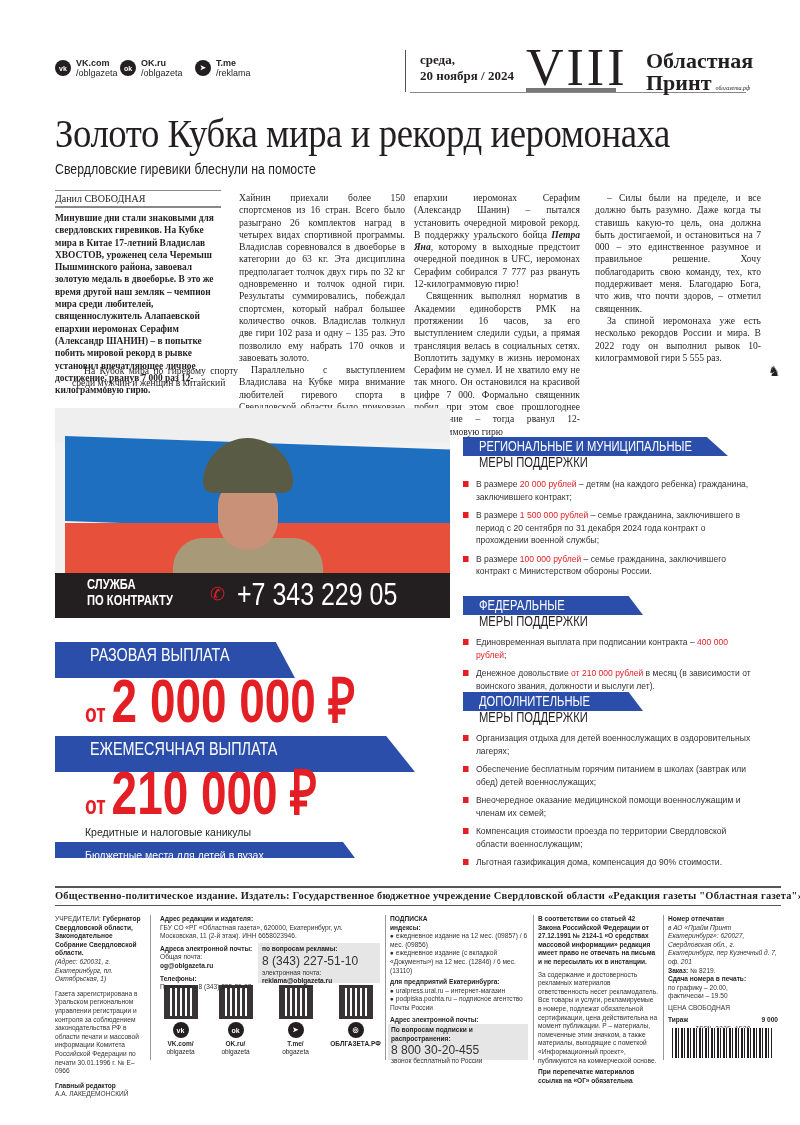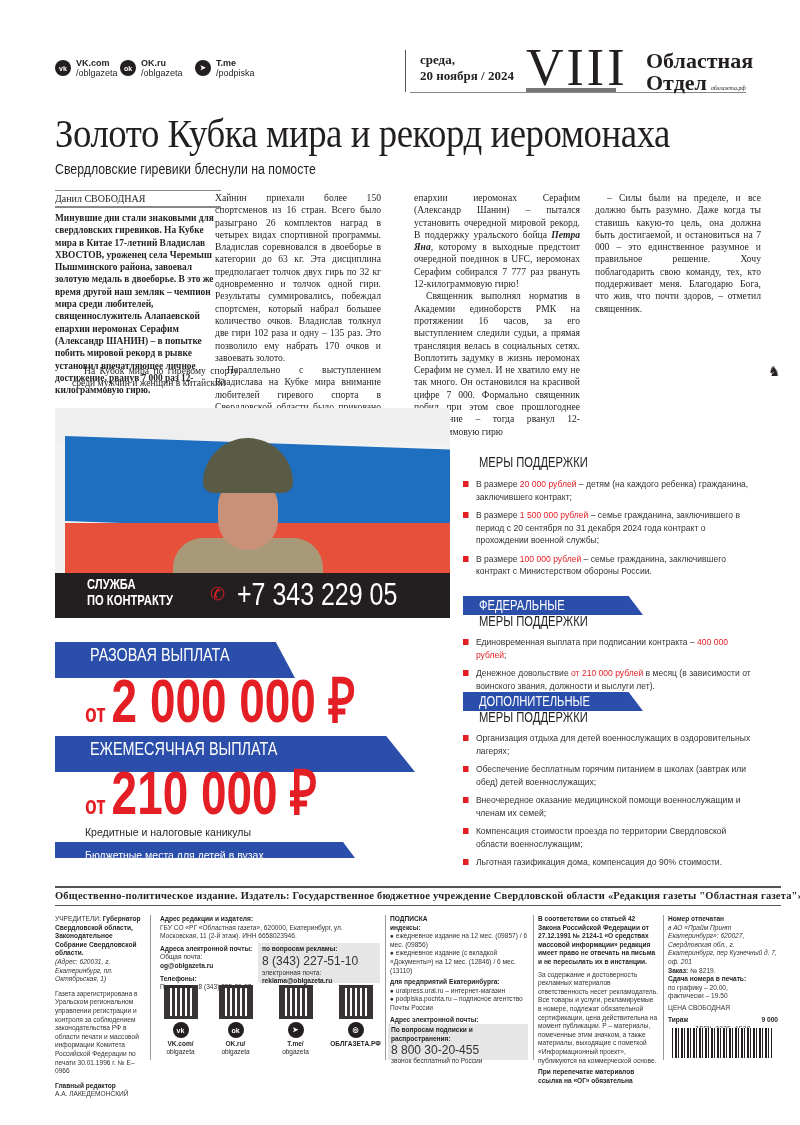--- a/index.html
+++ b/index.html
@@ -78,55 +78,56 @@
   <div class="social" style="left:55px">
     <span class="soc-ic">vk</span>
     <span class="soc-t"><b>VK.com</b><span>/oblgazeta</span></span>
   </div>
   <div class="social" style="left:120px">
     <span class="soc-ic">ok</span>
     <span class="soc-t"><b>OK.ru</b><span>/oblgazeta</span></span>
   </div>
   <div class="social" style="left:195px">
     <span class="soc-ic">➤</span>
-    <span class="soc-t"><b>T.me</b><span>/podpiska</span></span>
+    <span class="soc-t"><b>T.me</b><span>/reklama</span></span>
   </div>
   <div class="hdr-sep"></div>
   <div class="date">
     <div>среда,</div>
     <div>20 ноября / 2024</div>
   </div>
   <div class="page-no">VIII</div>
   <div class="page-bar"></div>
   <div class="hdr-line"></div>
   <div class="logo">
     <div>Областная</div>
-    <div><span>Отдел</span><small>облгазета.рф</small></div>
+    <div><span>Принт</span><small>облгазета.рф</small></div>
   </div>
 </div>
 
 <h1 class="title">Золото Кубка мира и рекорд иеромонаха</h1>
 <div class="subtitle">Свердловские гиревики блеснули на помосте</div>
 
 <div class="rule" style="left:55px;top:190px;width:166px;height:1px"></div>
 <div class="author">Данил СВОБОДНАЯ</div>
 <div class="rule" style="left:55px;top:206px;width:166px"></div>
 <div class="lead">Минувшие дни стали знаковыми для свердловских гиревиков. На Кубке мира в Китае 17-летний Владислав ХВОСТОВ, уроженец села Черемыш Пышминского района, завоевал золотую медаль в двоеборье. В это же время другой наш земляк – чемпион мира среди любителей, священнослужитель Алапаевской епархии иеромонах Серафим (Александр ШАНИН) – в попытке побить мировой рекорд в рывке установил впечатляющее личное достижение, рванув 7 000 раз 12-килограммовую гирю.</div>
 <div class="body1">На Кубок мира по гиревому спорту среди мужчин и женщин в китайский</div>
 
-<div class="col" style="left:215px;width:166px;top:192px">
+<div class="col" style="left:239px;width:166px;top:192px">
   <div>Хайнин приехали более 150 спортсменов из 16 стран. Всего было разыграно 26 комплектов наград в четырех видах спортивной программы. Владислав соревновался в двоеборье в категории до 63 кг. Эта дисциплина предполагает толчок двух гирь по 32 кг одновременно и толчок одной гири. Результаты суммировались, побеждал спортсмен, который набрал большее количество очков. Владислав толкнул две гири 102 раза и одну – 135 раз. Это позволило ему набрать 170 очков и завоевать золото.</div>
   <div class="p">Параллельно с выступлением Владислава на Кубке мира внимание любителей гиревого спорта в Свердловской области было приковано к другому событию. Чемпион мира среди любителей – священнослужитель Алапаевской</div>
 </div>
 <div class="col" style="left:414px;width:166px;top:192px">
   <div><span>епархии иеромонах Серафим (Александр Шанин) – пытался установить очередной мировой рекорд. В поддержку уральского бойца </span><b><i>Петра Яна</i></b><span>, которому в выходные предстоит очередной поединок в UFC, иеромонах Серафим собирался 7 777 раз рвануть 12-килограммовую гирю!</span></div>
   <div class="p">Священник выполнял норматив в Академии единоборств РМК на протяжении 16 часов, за его выступлением следили судьи, а прямая трансляция велась в социальных сетях. Воплотить задумку в жизнь иеромонах Серафим не сумел. И не хватило ему не так много. Он остановился на красивой цифре 7 000. Формально священник побил при этом свое прошлогоднее достижение – тогда рванул 12-килограммовую гирю</div>
 </div>
 <div class="col" style="left:595px;width:166px;top:192px">
   <div class="p">– Силы были на пределе, и все должно быть разумно. Даже когда ты ставишь какую-то цель, она должна быть достигаемой, и остановиться на 7 000 – это единственное разумное и правильное решение. Хочу поблагодарить свою команду, тех, кто поддерживает меня. Благодарю Бога, что жив, что почти здоров, – отметил священник.</div>
+  <div class="p">За спиной иеромонаха уже есть несколько рекордов России и мира. В 2022 году он выполнил рывок 10-килограммовой гири 5 555 раз.</div>
 </div>
 <div class="emblem">♞</div>
 
 <div class="ad">
   <div class="banner">
     <div class="fl-w"></div>
     <div class="fl-b"></div>
     <div class="fl-r"></div>
     <div class="soldier">
       <div class="scarf"></div>
@@ -148,20 +149,23 @@
   <div class="big" style="left:30px;top:262px"><small>от</small><span>2 000 000 ₽</span></div>
   <div class="ribbon" style="left:0;top:328px;width:360px">
       <span>ЕЖЕМЕСЯЧНАЯ ВЫПЛАТА</span>
     </div>
   <div class="big" style="left:30px;top:354px"><small>от</small><span>210 000 ₽</span></div>
   <div class="perk" style="top:418px">Кредитные и налоговые каникулы</div>
   <div class="perk-band" style="top:434px;width:300px;background:#2b4eaa">
       <span>Бюджетные места для детей в вузах</span>
     </div>
 
+  <div class="mhead" style="top:29px;width:265px">
+      <span>РЕГИОНАЛЬНЫЕ И МУНИЦИПАЛЬНЫЕ</span>
+    </div>
   <div class="msub" style="top:46px">МЕРЫ ПОДДЕРЖКИ</div>
   <ul class="mlist" style="top:70px">
     <li><span>В размере </span><span class="red">20 000 рублей</span><span> – детям (на каждого ребенка) гражданина, заключившего контракт;</span></li>
     <li><span>В размере </span><span class="red">1 500 000 рублей</span><span> – семье гражданина, заключившего в период с 20 сентября по 31 декабря 2024 года контракт о прохождении военной службы;</span></li>
     <li><span>В размере </span><span class="red">100 000 рублей</span><span> – семье гражданина, заключившего контракт с Министерством обороны России.</span></li>
   </ul>
 
   <div class="mhead" style="top:188px;width:180px">
       <span>ФЕДЕРАЛЬНЫЕ</span>
     </div>

